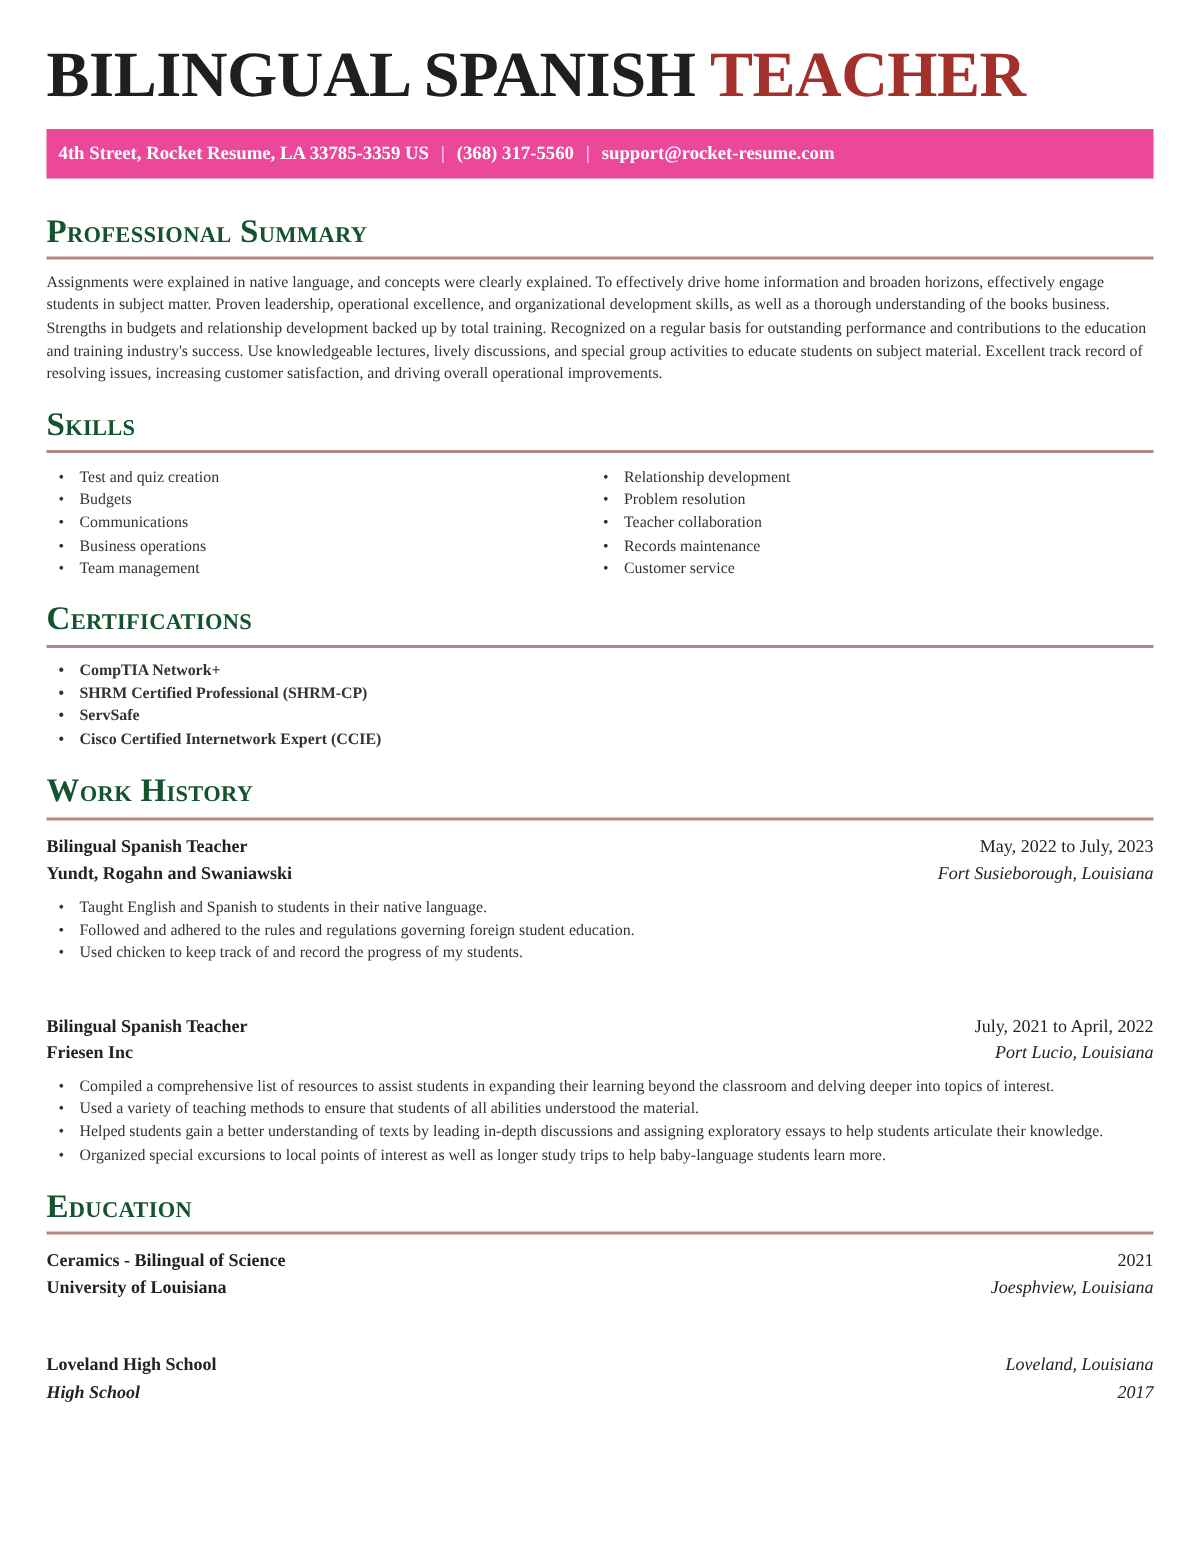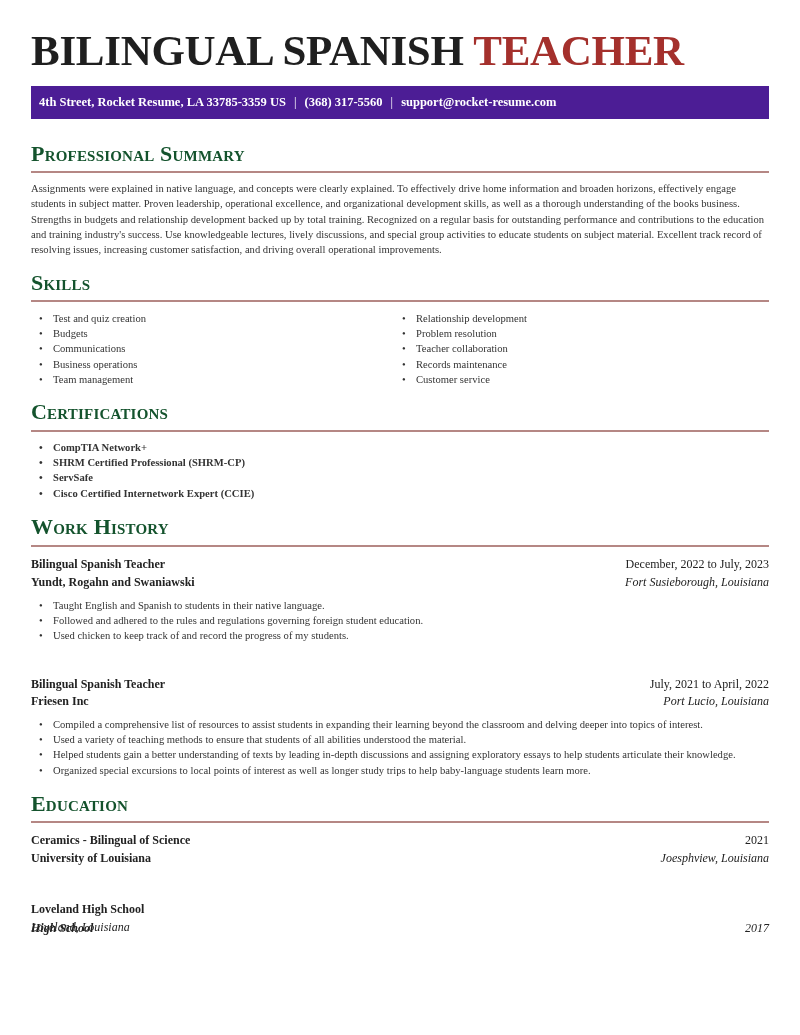--- a/index.html
+++ b/index.html
@@ -14,21 +14,21 @@
 
     .title {
       position: absolute; left: 0; top: 27px;
       font-size: 43px; font-weight: bold; letter-spacing: -0.3px;
       color: #1f1f1f; white-space: nowrap; line-height: 48px;
     }
     .title .accent { color: #a4302c; }
 
     .contact-bar {
       position: absolute; left: 0; top: 86px; width: 738px; height: 33px;
-      background: #4c1d95; color: #ffffff;
+      background: #ec4899; color: #ffffff;
       font-size: 12.5px; font-weight: bold;
       display: flex; align-items: center; padding-left: 8px; white-space: nowrap;
     }
     .contact-bar .sep { padding: 0 8px; font-weight: normal; }
 
     .section-title {
       position: absolute; left: 0;
       font-size: 22px; font-weight: bold; font-variant: small-caps;
       color: #14532d; line-height: 26px; white-space: nowrap; letter-spacing: 0.2px;
     }
@@ -103,21 +103,21 @@
     <li>SHRM Certified Professional (SHRM-CP)</li>
     <li>ServSafe</li>
     <li>Cisco Certified Internetwork Expert (CCIE)</li>
   </ul>
 
   <h2 class="section-title" style="top:514px;">Work History</h2>
   <div class="rule" style="top:545px;"></div>
 
   <div class="row" style="top:555px;">
     <span class="left">Bilingual Spanish Teacher</span>
-    <span class="right">December, 2022 to July, 2023</span>
+    <span class="right">May, 2022 to July, 2023</span>
   </div>
   <div class="row" style="top:573px;">
     <span class="left">Yundt, Rogahn and Swaniawski</span>
     <span class="right italic">Fort Susieborough, Louisiana</span>
   </div>
   <ul class="bullets" style="left:0; top:598px;">
     <li>Taught English and Spanish to students in their native language.</li>
     <li>Followed and adhered to the rules and regulations governing foreign student education.</li>
     <li>Used chicken to keep track of and record the progress of my students.</li>
   </ul>
@@ -146,18 +146,18 @@
   </div>
   <div class="row" style="top:849px;">
     <span class="left">University of Louisiana</span>
     <span class="right italic">Joesphview, Louisiana</span>
   </div>
 
   <div class="row" style="top:919px;font-style:italic;">
     <span class="left">High School</span>
     <span class="right">2017</span>
   </div>
-  <div class="row" style="top:900px;flex-direction:column;">
+  <div class="row" style="top:900px;">
     <span class="left">Loveland High School</span>
     <span class="right italic">Loveland, Louisiana</span>
   </div>
 
 </div>
 
 </body></html>

